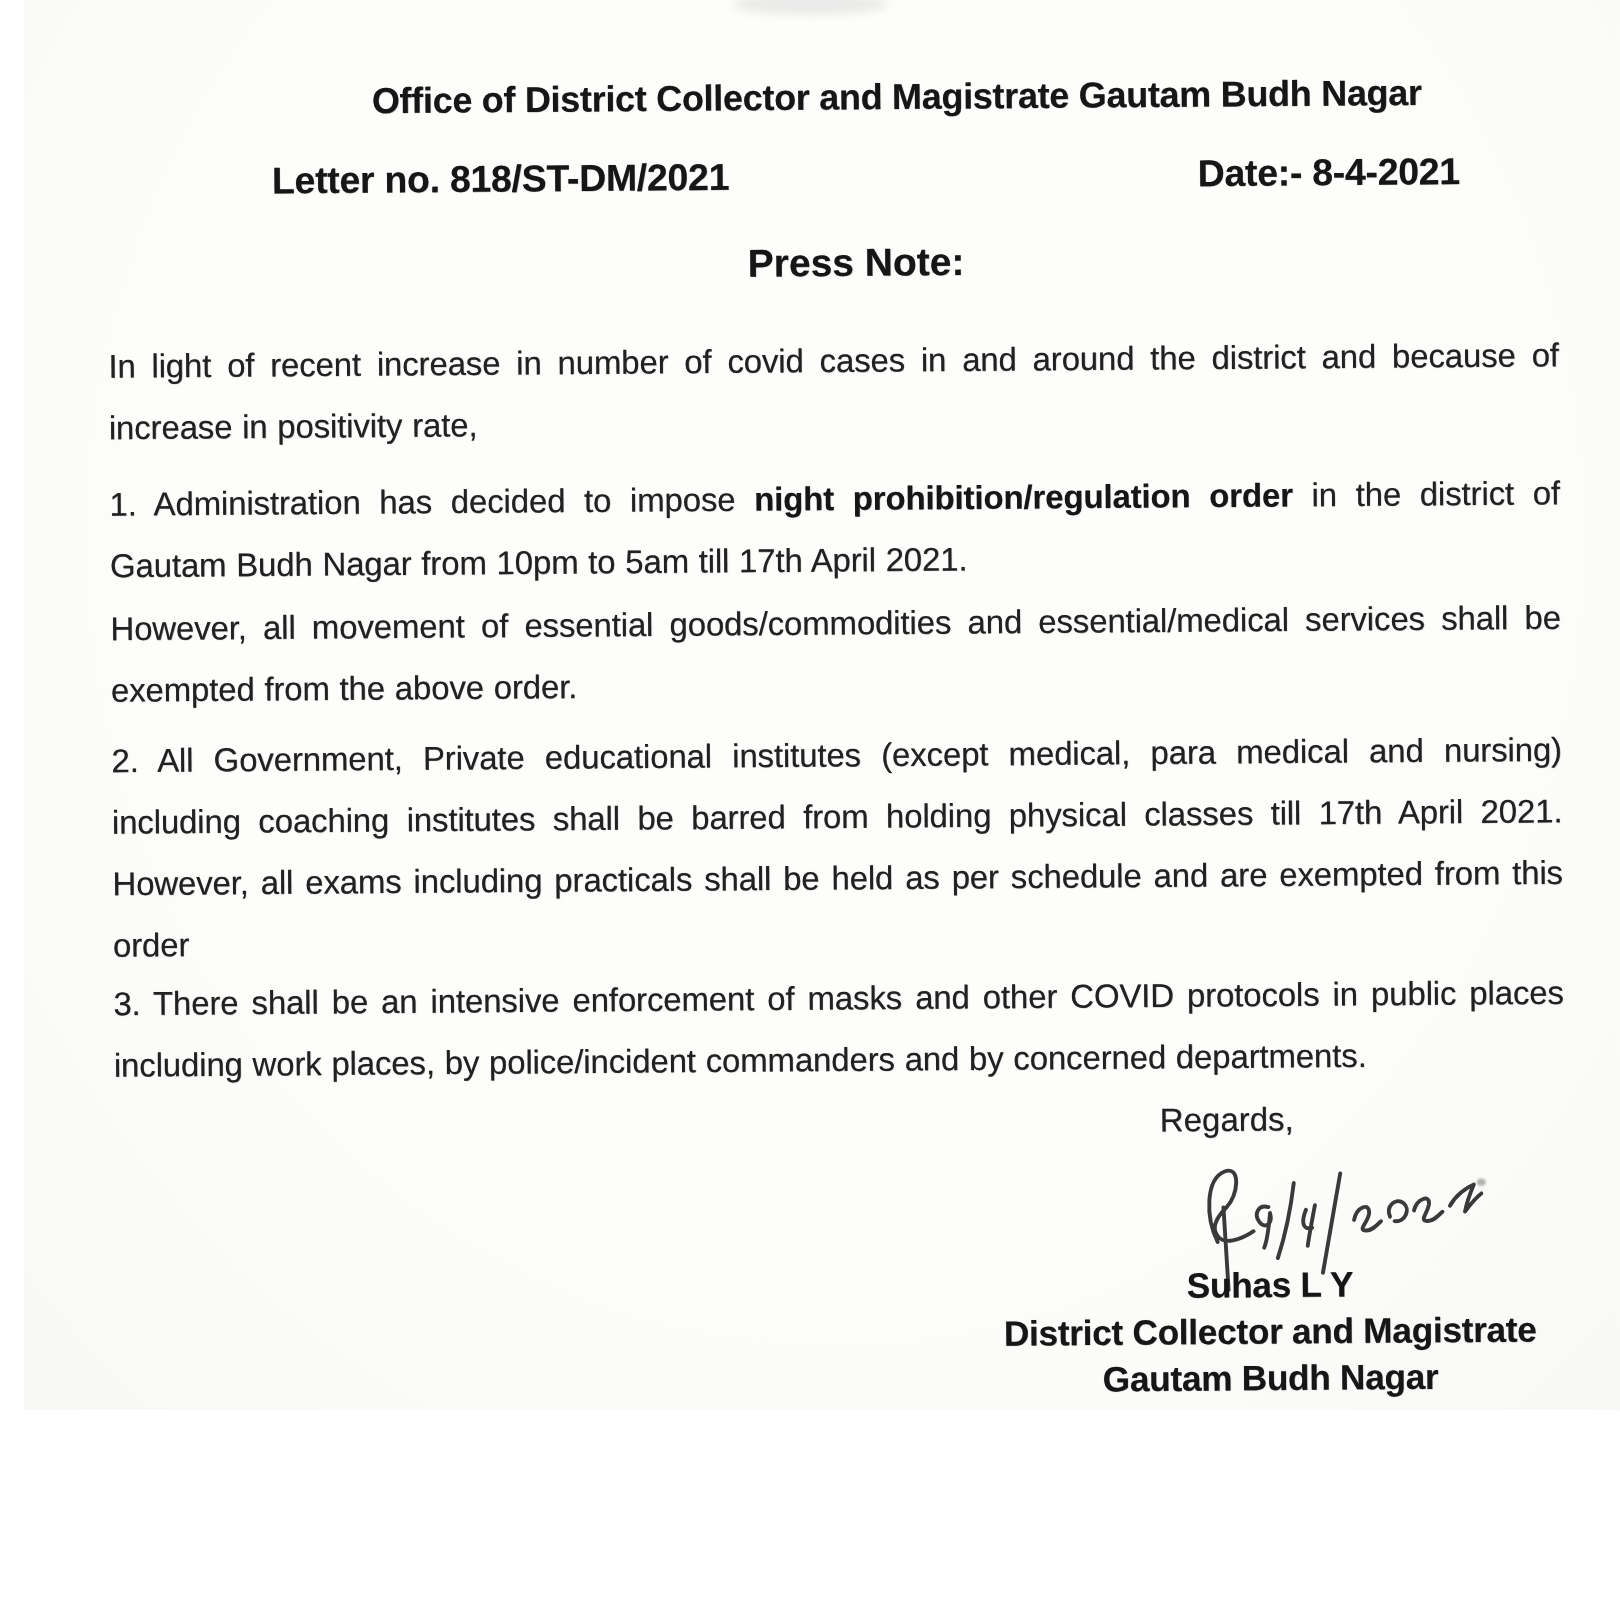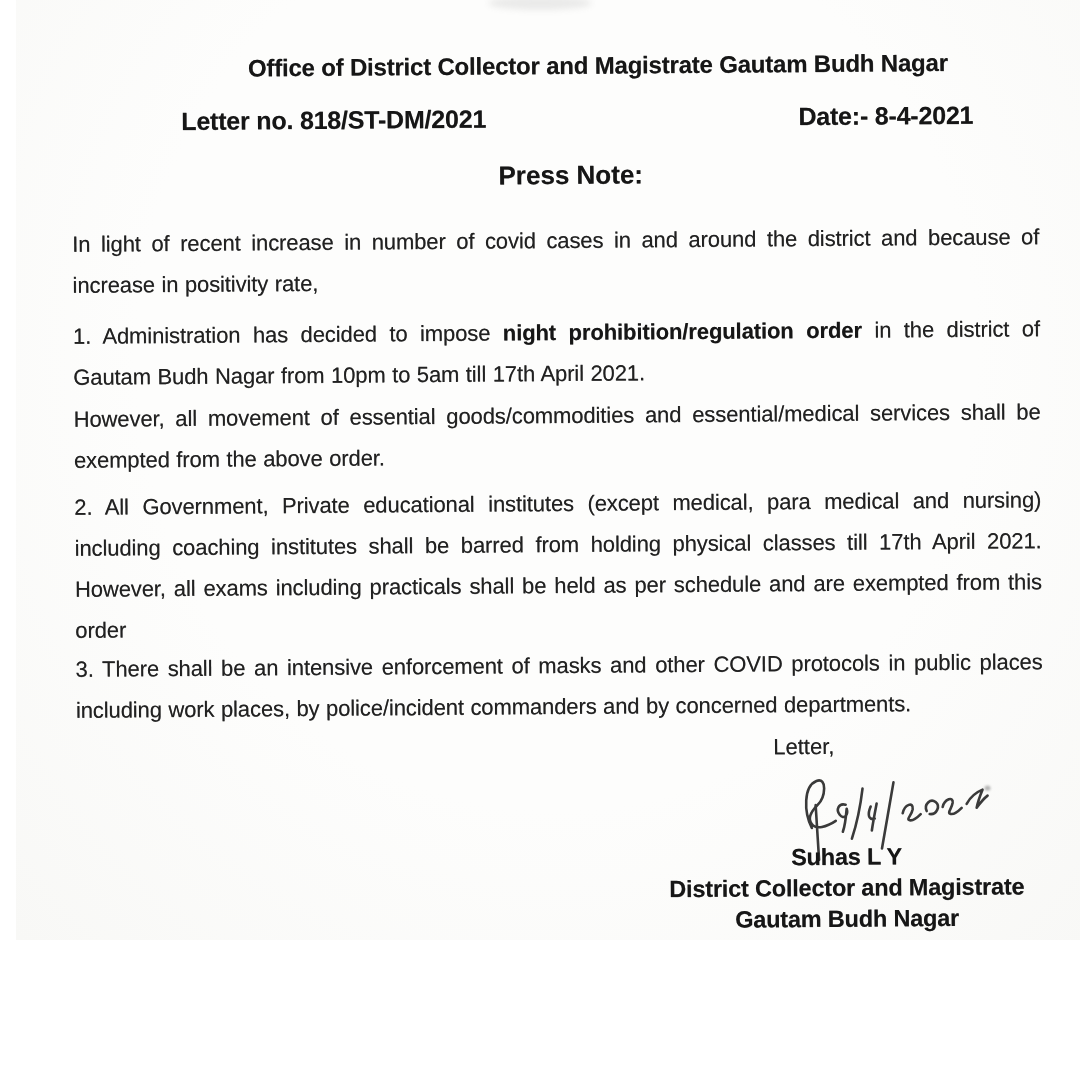--- a/index.html
+++ b/index.html
@@ -106,21 +106,21 @@
     <p class="para ink p-intro">In light of recent increase in number of covid cases in and around the district and because of increase in positivity rate,</p>
 
     <p class="para ink p-item1"><span>1. Administration has decided to impose </span><strong>night prohibition/regulation order</strong><span> in the district of Gautam Budh Nagar from 10pm to 5am till 17th April 2021.</span></p>
 
     <p class="para ink p-note1">However, all movement of essential goods/commodities and essential/medical services shall be exempted from the above order.</p>
 
     <p class="para ink p-item2">2. All Government, Private educational institutes (except medical, para medical and nursing) including coaching institutes shall be barred from holding physical classes till 17th April 2021. However, all exams including practicals shall be held as per schedule and are exempted from this order</p>
 
     <p class="para ink p-item3">3. There shall be an intensive enforcement of masks and other COVID protocols in public places including work places, by police/incident commanders and by concerned departments.</p>
 
-    <div class="regards ink">Letter,</div>
+    <div class="regards ink">Regards,</div>
 
     <svg class="signature-svg" viewBox="0 0 228 96" fill="none" stroke="#2a2a2a" stroke-width="2.6" stroke-linecap="round" stroke-linejoin="round" opacity="0.92">
 
       <path d="M37,56 C29,40 29,14 42,9 C53,5 51,25 43,33 C36,40 33,47 37,52 C41,58 52,55 61,49"></path>
       <path d="M41,33 C42,50 43,70 44,88"></path>
 
       <path d="M71,33 C64,31 61,38 65,43 C69,48 74,44 72,37 C71,48 70,55 68,60"></path>
 
       <path d="M88,17 C86,33 82,52 77,67"></path>
 

